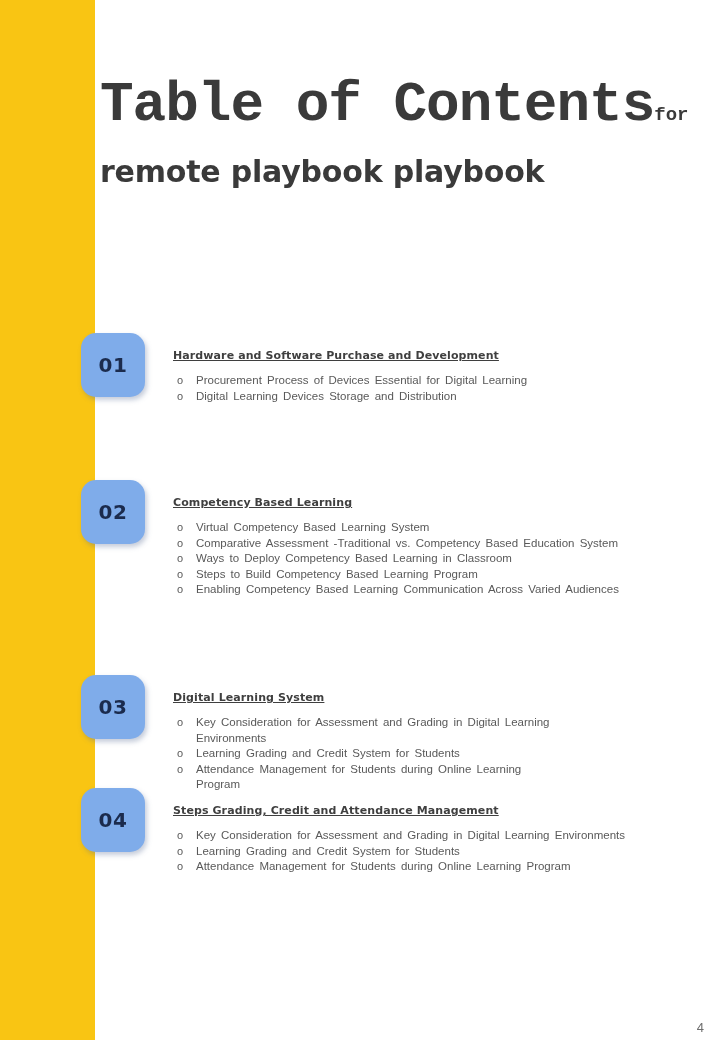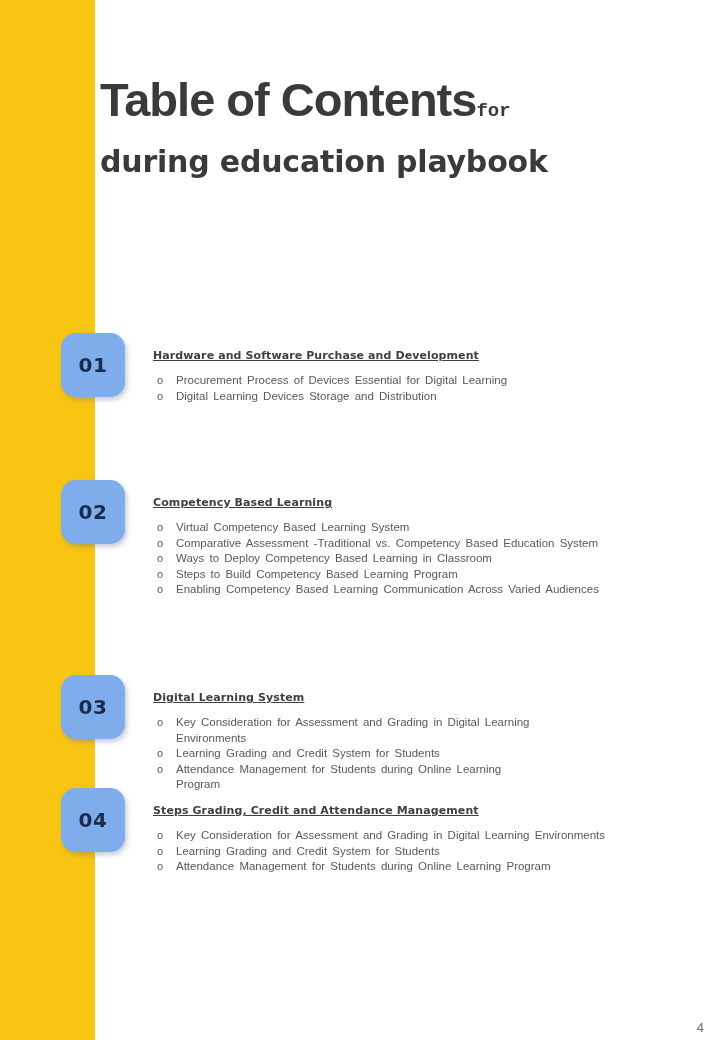--- a/index.html
+++ b/index.html
@@ -27,23 +27,23 @@
     position: absolute;
     left: 100px;
     top: 74px;
   }
   .title-line1 {
     display: flex;
     align-items: baseline;
     white-space: nowrap;
   }
   .title-main {
-    font-family: Liberation Sans, sans-serif;
-    font-weight: bold;
-    font-size: 47px;
+    font-family: Liberation Mono, monospace;
+    font-weight: bold;
+    font-size: 56px;
     letter-spacing: -1px;
     color: var(--title-text);
     line-height: 1.12;
   }
   .title-for {
     font-family: Liberation Mono, monospace;
     font-weight: bold;
     font-size: 19px;
     color: var(--title-text);
   }
@@ -52,20 +52,21 @@
     font-weight: bold;
     font-size: 30px;
     letter-spacing: -0.2px;
     color: var(--title-text);
     margin-top: 17px;
     white-space: nowrap;
   }
   .sections-layer {
     position: absolute;
     inset: 0;
+    margin-left: 20px;
   }
   .toc-section {
     position: absolute;
     left: 0;
     right: 0;
     height: 150px;
   }
   .toc-section:nth-child(1) { top: 333px; }
   .toc-section:nth-child(2) { top: 480px; }
   .toc-section:nth-child(3) { top: 675px; }
@@ -141,21 +142,21 @@
 <body>
 
 <div class="page">
   <div class="yellow-bar"></div>
 
   <header class="title-block">
     <div class="title-line1">
       <span class="title-main">Table of Contents</span>
       <span class="title-for">for</span>
     </div>
-    <div class="title-line2">during education playbook</div>
+    <div class="title-line2">remote playbook playbook</div>
   </header>
 
   <main class="sections-layer">
   <section class="toc-section">
     <div class="badge">
       <span class="badge-num">01</span>
     </div>
     <div class="section-body">
       <h2 class="section-heading">Hardware and Software Purchase and Development</h2>
       <ul class="bullet-list">

